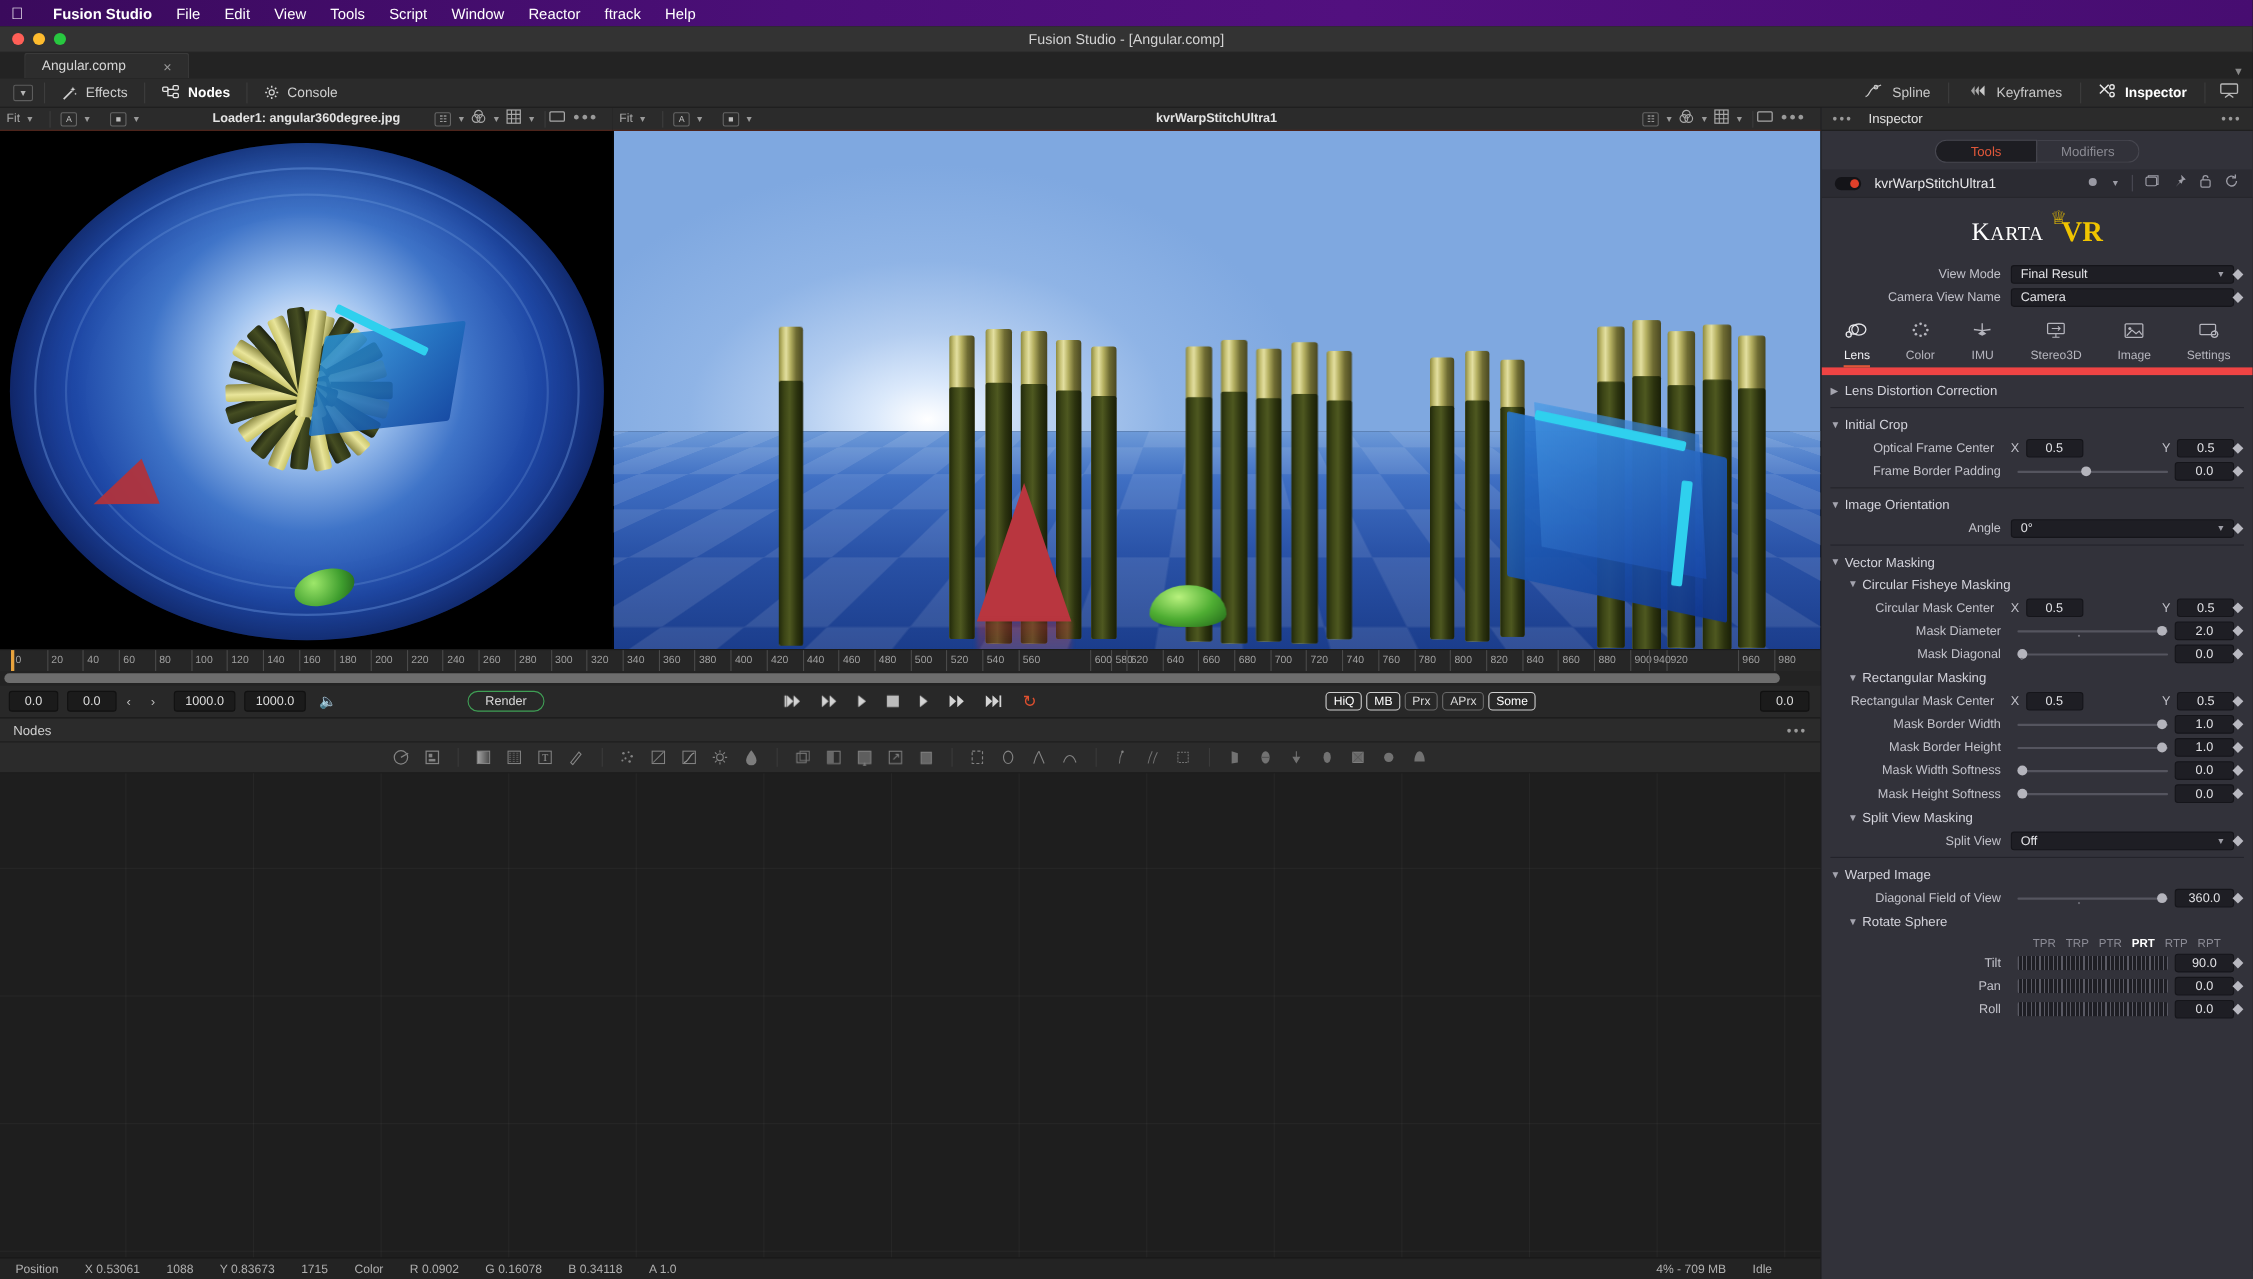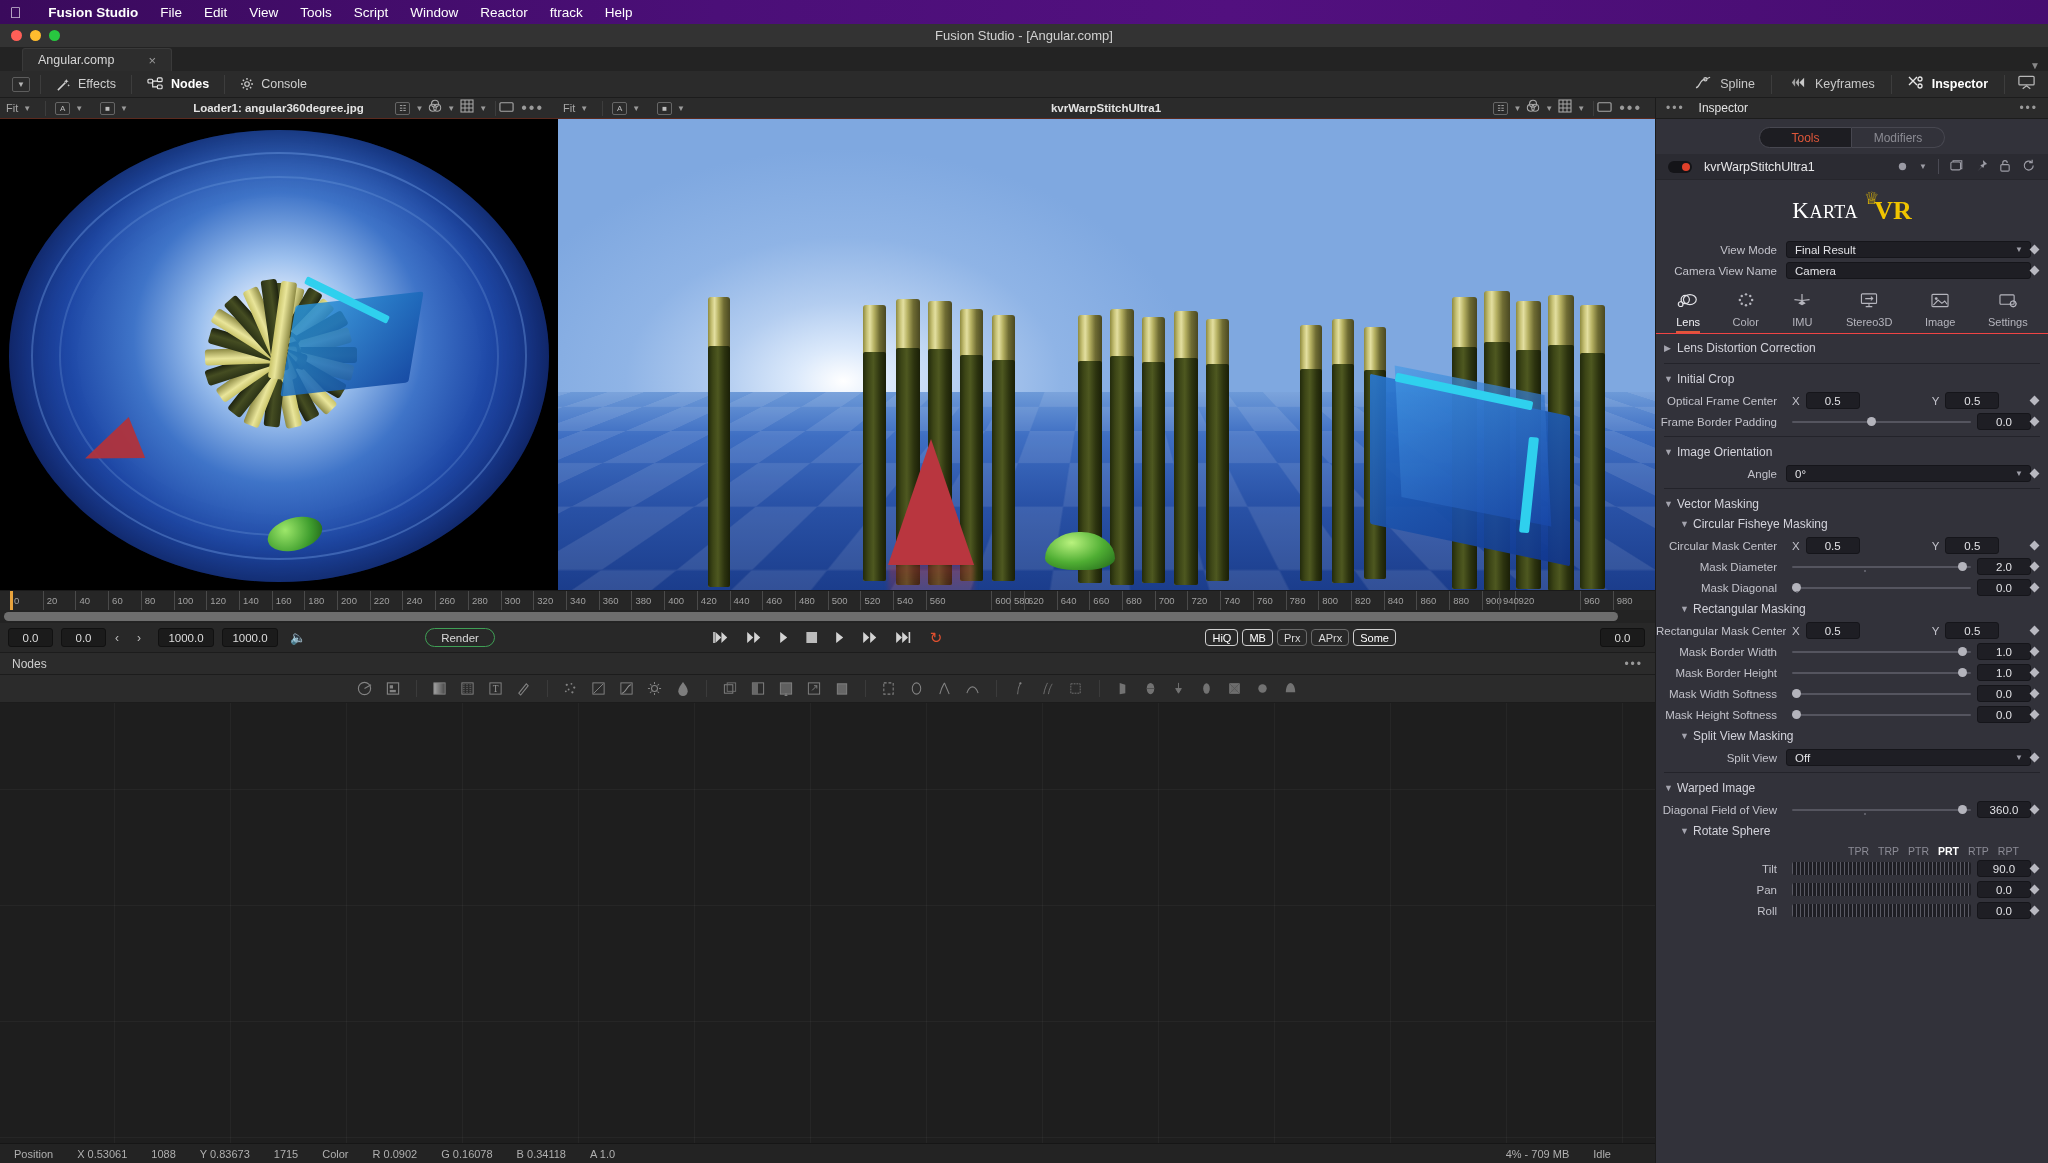--- a/index.html
+++ b/index.html
@@ -199,21 +199,21 @@
   .toolname{color:#e8e8ea;font-size:12.5px;}
   .toolhdr .icons{margin-left:auto;display:flex;align-items:center;gap:11px;color:#9d9da6;}
   .ihr{width:1px;height:15px;background:#4a4a54;}
 
   .logo{height:58px;display:flex;align-items:center;justify-content:center;padding-top:4px;}
   .logo .karta{font-family:"Liberation Serif",serif;font-size:23px;color:#fff;letter-spacing:.5px;}
   .logo .vr{font-family:"Liberation Serif",serif;font-size:26px;color:#f0c400;font-weight:bold;margin-left:1px;}
   .crown{color:#f0c400;font-size:17px;position:relative;top:-13px;left:6px;}
 
   .prow{display:flex;align-items:center;height:19px;margin:2px 0;padding-right:6px;}
-  .plabel{width:130px;text-align:right;padding-right:9px;color:#c2c2ca;font-size:11.5px;
+  .plabel{width:172px;text-align:right;padding-right:9px;color:#c2c2ca;font-size:11.5px;
      white-space:nowrap;overflow:hidden;}
   .pfield{height:17px;background:#1e1e24;border:1px solid #15151a;border-radius:3px;
      color:#e2e2e6;font-size:11.5px;display:flex;align-items:center;justify-content:center;}
   .pfield.num{width:54px;}
   .pfield.dd{flex:1 1 auto;justify-content:flex-start;padding:0 8px;position:relative;}
   .pfield.dd .dc{position:absolute;right:7px;color:#9d9da6;font-size:8px;}
   .axis{color:#c2c2ca;font-size:11.5px;padding:0 6px;}
   .diamond{width:7px;height:7px;background:#b8b8c0;transform:rotate(45deg);margin-left:auto;margin-right:4px;}
   .slider{flex:1 1 auto;height:17px;display:flex;align-items:center;position:relative;margin:0 6px;}
   .slider .trk{height:2px;background:#55555f;width:100%;border-radius:1px;}
@@ -1128,21 +1128,21 @@
           <span class="diamond"></span>
         </div>
         <div class="prow">
           <span class="plabel">Camera View Name</span>
           <span class="pfield dd">
             <span>Camera</span>
           </span>
           <span class="diamond"></span>
         </div>
 
-        <div style="display:flex;justify-content:space-around;padding:10px 4px 0;border-bottom:1px solid #ef4444;">
+        <div style="display:flex;justify-content:space-around;padding:10px 4px 0;border-bottom:7px solid #ef4444;">
           <div style="display:flex;flex-direction:column;align-items:center;gap:3px;padding-bottom:3px;border-bottom:2px solid #e0573a;">
             <span>
               <svg width="22" height="17" viewBox="0 0 24 18">
                   <ellipse cx="14" cy="8" rx="7" ry="5.5" fill="none" stroke="#e4e4e8" stroke-width="1.3"></ellipse>
                   <ellipse cx="9" cy="8" rx="4.5" ry="4.5" fill="none" stroke="#e4e4e8" stroke-width="1.3"></ellipse>
                   <circle cx="4" cy="13" r="2.6" fill="none" stroke="#e4e4e8" stroke-width="1.2"></circle>
                   <path d="M4 10.4v-1M4 16v-1M1.4 13h1M5.6 13h1" stroke="#e4e4e8" stroke-width="1"></path>
                 </svg>
             </span>
             <span style="font-size:11px;color:#f0f0f4">Lens</span>

